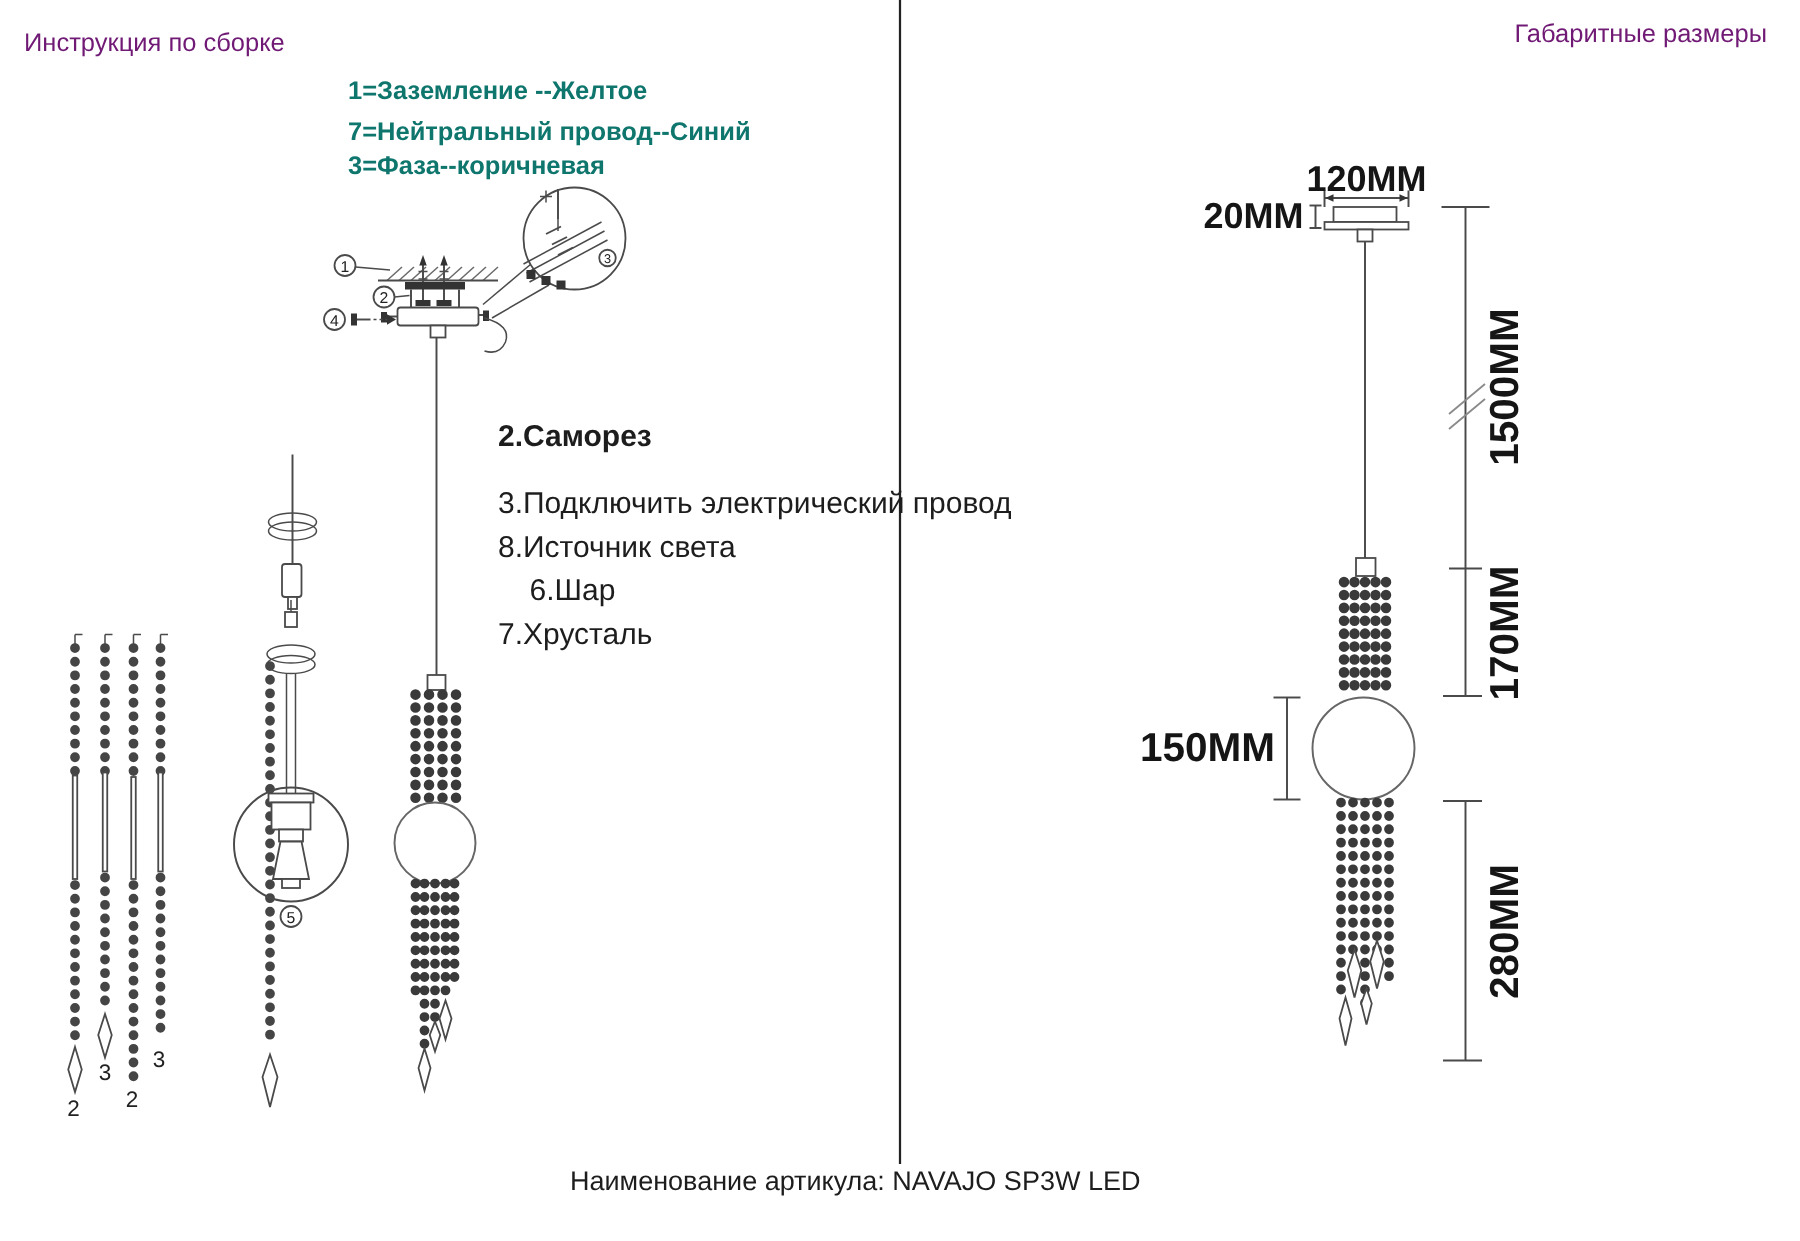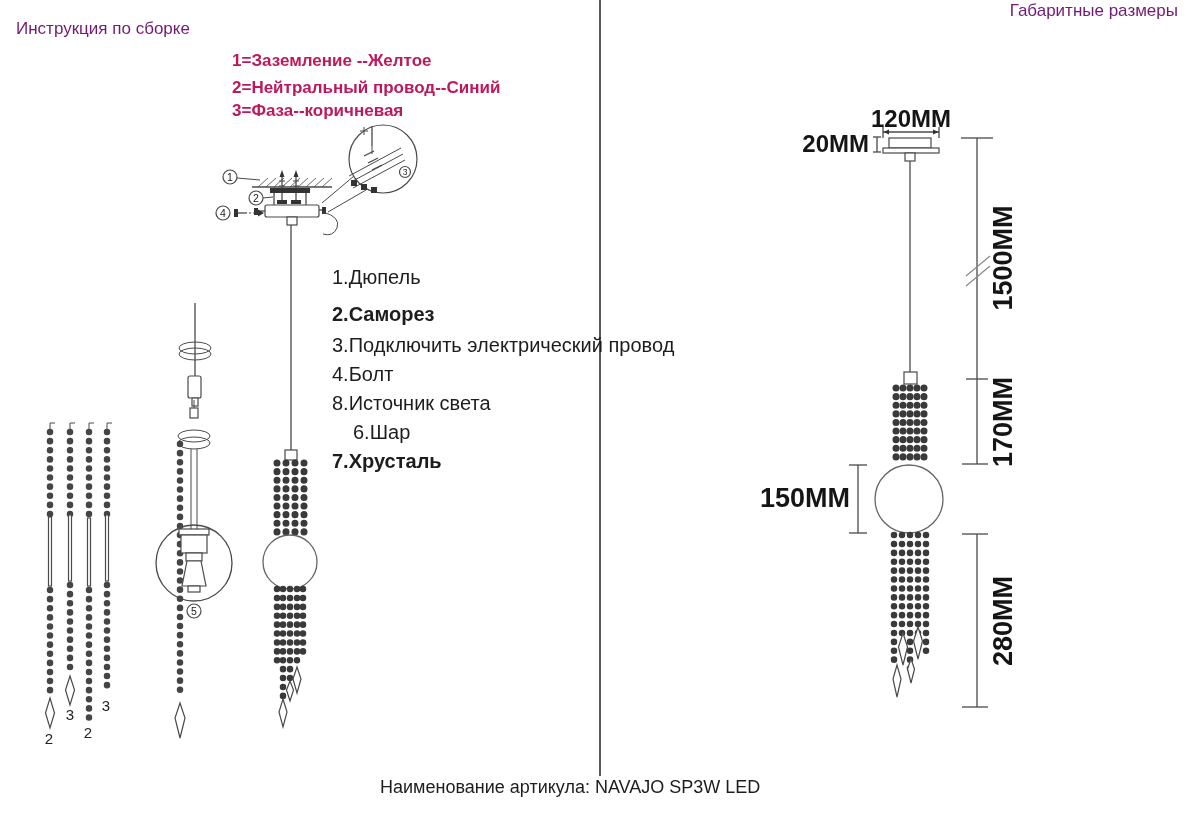--- a/index.html
+++ b/index.html
@@ -1,20 +1,20 @@
 <!DOCTYPE html>
 <html><head>
 <meta charset="utf-8">
 <style>
   html,body{margin:0;padding:0;background:#fff;}
   .page{position:relative;width:1200px;height:827px;background:#ffffff;
         font-family:"Liberation Sans",sans-serif;color:#111;overflow:hidden;}
   .abs{position:absolute;white-space:nowrap;}
   .title{font-size:17px;color:#701a75;}
-  .legend-line{font-size:17px;font-weight:bold;color:#be185d;}
+  .legend-line{font-size:17px;font-weight:bold;color:#0f766e;}
   .parts-line{font-size:20px;color:#1d1d1d;}
   .footer{font-size:18px;color:#1d1d1d;}
   svg.art{position:absolute;left:0;top:0;width:1200px;height:827px;}
   .ln{stroke:#4a4a4a;stroke-width:1.3;fill:none;}
   .thin{stroke-width:1;}
   .fillw{fill:#ffffff;stroke:#4a4a4a;stroke-width:1.2;}
   .dark{fill:#333;stroke:none;}
   .beads{stroke:#454545;fill:none;stroke-linecap:round;}
   .b-chain{stroke-width:6.5;stroke-dasharray:0.1 9;}
   .b-col{stroke-width:7;stroke-dasharray:0.1 8.5;stroke:#3a3a3a;}
@@ -279,33 +279,31 @@
       <text class="dim d24" x="869" y="152" text-anchor="end">20MM</text>
       <text class="dim d27" transform="translate(1012,258) rotate(-90)" text-anchor="middle">1500MM</text>
       <text class="dim d27" transform="translate(1012,422) rotate(-90)" text-anchor="middle">170MM</text>
       <text class="dim d27" x="850" y="507" text-anchor="end">150MM</text>
       <text class="dim d27" transform="translate(1012,621) rotate(-90)" text-anchor="middle">280MM</text>
     </g>
   </svg>
 
   <div class="abs title" style="left:16px;top:19px;">Инструкция по сборке</div>
 
-  <div class="abs title" style="right:22px;top:1px;">Габаритные размеры</div>
+  <div class="abs title" style="right:22px;top:13px;">Габаритные размеры</div>
 
   <div class="abs" style="left:232px;top:51px;">
     <div class="legend-line">1=Заземление --Желтое</div>
-    <div class="legend-line" style="margin-top:7px;">2=Нейтральный провод--Синий</div>
+    <div class="legend-line" style="margin-top:7px;">7=Нейтральный провод--Синий</div>
     <div class="legend-line" style="margin-top:3px;">3=Фаза--коричневая</div>
   </div>
 
   <div class="abs" style="left:332px;top:266px;">
-    <div class="parts-line">1.Дюпель</div>
     <div class="parts-line" style="margin-top:14px;font-weight:bold;">2.Саморез</div>
-    <div class="parts-line" style="margin-top:8px;">3.Подключить электрический провод</div>
-    <div class="parts-line" style="margin-top:6px;">4.Болт</div>
+    <div class="parts-line" style="margin-top:22px;">3.Подключить электрический провод</div>
     <div class="parts-line" style="margin-top:6px;">8.Источник света</div>
     <div class="parts-line" style="margin-top:6px;margin-left:21px;">6.Шар</div>
-    <div class="parts-line" style="margin-top:6px;font-weight:bold;">7.Хрусталь</div>
+    <div class="parts-line" style="margin-top:6px;">7.Хрусталь</div>
   </div>
 
   <div class="abs footer" style="left:380px;top:777px;text-align:center;">Наименование артикула: NAVAJO SP3W LED</div>
 
 </div>
 
 </body></html>

